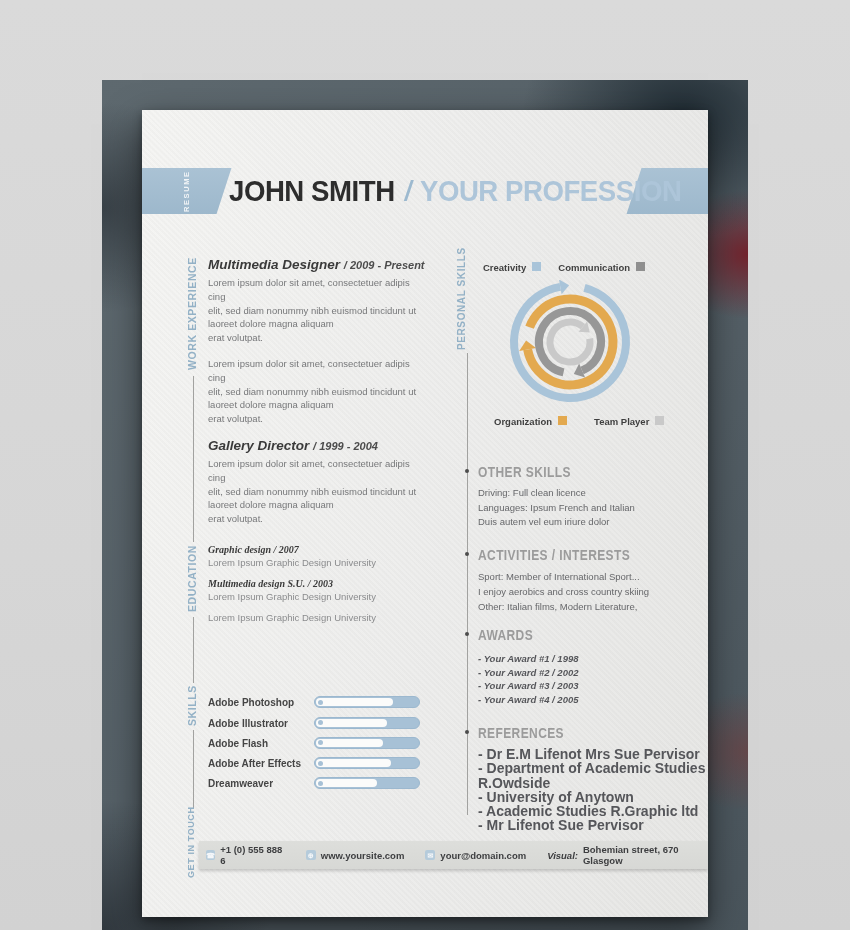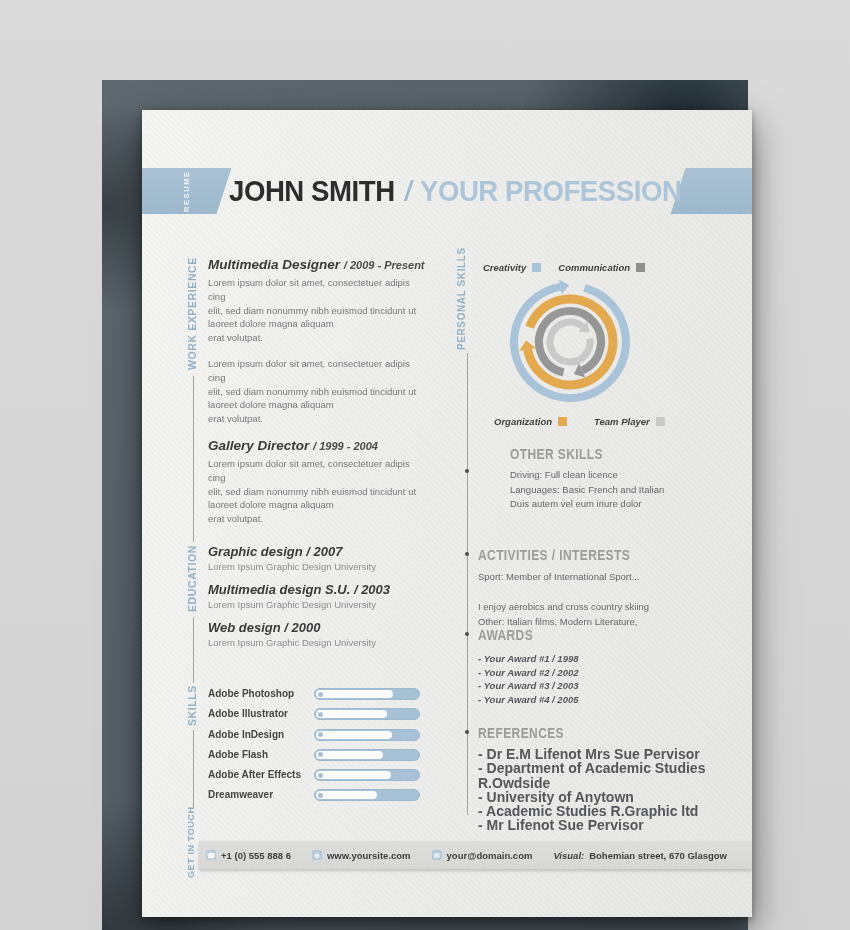--- a/index.html
+++ b/index.html
@@ -15,21 +15,21 @@
     background:
       radial-gradient(260px 200px at 90% 4%, rgba(24,36,44,.85), rgba(24,36,44,0) 62%),
       radial-gradient(120px 95px at 100% 20.5%, rgba(116,32,42,.95), rgba(116,32,42,0) 68%),
       radial-gradient(110px 85px at 100% 79%, rgba(118,58,58,.55), rgba(118,58,58,0) 70%),
       radial-gradient(200px 170px at 0% 15%, rgba(28,34,40,.55), rgba(28,34,40,0) 62%),
       radial-gradient(260px 200px at 0% 100%, rgba(34,40,46,.7), rgba(34,40,46,0) 65%),
       linear-gradient(135deg,#5e696f,#545f66 55%,#4a555c);
   }
   
   .paper{
-    position:absolute;left:142px;top:110px;width:610px;height:807px;
+    position:absolute;left:142px;top:110px;width:566px;height:807px;
     background:
       repeating-linear-gradient(45deg, rgba(255,255,255,.05) 0 2px, rgba(0,0,0,.015) 2px 4px),
       linear-gradient(100deg,#f4f4f2 0%,#ececeb 55%,#e6e6e4 100%);
     box-shadow:0 14px 34px rgba(0,0,0,.5), 0 3px 8px rgba(0,0,0,.35);
     overflow:hidden;
   }
   .vlabel{
     position:absolute;writing-mode:vertical-rl;transform:rotate(180deg);
     color:#93b1c6;font-weight:bold;letter-spacing:.6px;white-space:nowrap;
     text-align:center;
@@ -51,33 +51,33 @@
   .header-name{font-size:30px;font-weight:bold;color:#2d2d2d;letter-spacing:-.5px;}
   .header-sep{font-size:27px;color:#9cb9cf;margin:0 9px 0 11px;font-style:italic;font-weight:bold;}
   .header-prof{font-size:30px;font-weight:bold;color:#adc5d9;letter-spacing:-.5px;}
   
   .work-block{position:absolute;left:66px;top:147px;width:218px;}
   .entry{margin-bottom:12px;}
   .entry-title{font-style:italic;font-weight:bold;color:#3a3a3a;font-size:13.5px;margin-bottom:4px;}
   .entry-title .period{font-size:11px;color:#4c4c4c;}
   .entry-body{font-size:9.5px;color:#77787a;line-height:13.8px;white-space:pre-line;}
   .edu-block{position:absolute;left:66px;top:434px;width:218px;}
-  .edu-title{font-style:italic;font-weight:bold;color:#3a3a3a;font-size:13px;}
+  .edu-title{font-style:italic;font-weight:bold;color:#3a3a3a;font-size:10px;font-family:Liberation Serif, serif;}
   .edu-school{font-size:9.5px;color:#8b8c8e;margin:2px 0 10px 0;}
   .skills-block{position:absolute;left:66px;top:578px;width:212px;}
-  .skill-row{display:flex;align-items:flex-start;height:20.3px;}
+  .skill-row{display:flex;align-items:flex-end;height:20.3px;}
   .skill-name{font-size:10px;color:#454545;font-weight:bold;flex:1;}
   .bar{position:relative;width:104px;height:10px;background:#a7c1d6;border:1px solid #9cb8cf;border-radius:6px;}
   .bar-fill{position:absolute;left:1px;top:1px;bottom:1px;background:#fbfbfa;border-radius:5px;}
   .bar-dot{position:absolute;left:3px;top:2.5px;width:5px;height:5px;border-radius:50%;background:#a7c1d6;}
   
   .legend{position:absolute;display:flex;align-items:center;}
   .legend-top{left:341px;top:152px;gap:17px;}
   .legend-bottom{left:352px;top:306px;gap:27px;}
-  .legend-item{display:flex;align-items:center;gap:6px;font-size:9.5px;color:#3f3f3f;font-weight:bold;font-style:italic;}
+  .legend-item{display:flex;align-items:flex-start;gap:6px;font-size:9.5px;color:#3f3f3f;font-weight:bold;}
   .legend-swatch{width:9px;height:9px;display:inline-block;}
   .chart{position:absolute;left:366px;top:170px;}
   .section{position:absolute;left:336px;width:228px;}
   .sec-h{
     font-size:15px;font-weight:bold;color:#9b9b9b;letter-spacing:.5px;
     transform:scaleX(.8);transform-origin:0 0;white-space:nowrap;margin-bottom:6px;
   }
   .sec-line{font-size:9.5px;color:#66676a;line-height:14.6px;}
   .awards-line{font-size:9.5px;color:#55565a;line-height:13.6px;font-style:italic;font-weight:bold;}
   .refs-line{font-size:14px;color:#55565a;line-height:14.3px;font-weight:bold;}
@@ -145,44 +145,36 @@
   <div class="edu-block">
     <div>
       <div class="edu-title">Graphic design / 2007</div>
       <div class="edu-school">Lorem Ipsum Graphic Design University</div>
     </div>
     <div>
       <div class="edu-title">Multimedia design S.U. / 2003</div>
       <div class="edu-school">Lorem Ipsum Graphic Design University</div>
     </div>
     <div>
-      <div class="edu-title">Web design / 2000</div>
       <div class="edu-school">Lorem Ipsum Graphic Design University</div>
     </div>
   </div>
 
   <div class="skills-block">
     <div class="skill-row">
       <span class="skill-name">Adobe Photoshop</span>
       <span class="bar">
           <span class="bar-fill" style="width: 74%;"></span>
           <span class="bar-dot"></span>
         </span>
     </div>
     <div class="skill-row">
       <span class="skill-name">Adobe Illustrator</span>
       <span class="bar">
           <span class="bar-fill" style="width: 68%;"></span>
-          <span class="bar-dot"></span>
-        </span>
-    </div>
-    <div class="skill-row">
-      <span class="skill-name">Adobe InDesign</span>
-      <span class="bar">
-          <span class="bar-fill" style="width: 73%;"></span>
           <span class="bar-dot"></span>
         </span>
     </div>
     <div class="skill-row">
       <span class="skill-name">Adobe Flash</span>
       <span class="bar">
           <span class="bar-fill" style="width: 64%;"></span>
           <span class="bar-dot"></span>
         </span>
     </div>
@@ -233,31 +225,31 @@
     <span class="legend-item">
         <span>Organization</span>
         <span class="legend-swatch" style="background: rgb(227, 169, 79);"></span>
       </span>
     <span class="legend-item">
         <span>Team Player</span>
         <span class="legend-swatch" style="background: rgb(201, 201, 201);"></span>
       </span>
   </div>
 
-  <div class="section" style="top:335px;margin-left:32px;">
+  <div class="section" style="top:353px;">
     <div class="sec-h">OTHER SKILLS</div>
     <div class="sec-line">Driving: Full clean licence</div>
-    <div class="sec-line">Languages: Basic French and Italian</div>
+    <div class="sec-line">Languages: Ipsum French and Italian</div>
     <div class="sec-line">Duis autem vel eum iriure dolor</div>
   </div>
 
   <div class="section" style="top:436px;">
     <div class="sec-h">ACTIVITIES / INTERESTS</div>
     <div class="sec-line" style="line-height:15.2px;">Sport: Member of International Sport...</div>
-    <div class="sec-line" style="line-height:15.2px;margin-top:15px;">I enjoy aerobics and cross country skiing</div>
+    <div class="sec-line" style="line-height:15.2px;">I enjoy aerobics and cross country skiing</div>
     <div class="sec-line" style="line-height:15.2px;">Other: Italian films, Modern Literature,</div>
   </div>
 
   <div class="section" style="top:516px;">
     <div class="sec-h" style="margin-bottom:9px;">AWARDS</div>
     <div class="awards-line">- Your Award #1 / 1998</div>
     <div class="awards-line">- Your Award #2 / 2002</div>
     <div class="awards-line">- Your Award #3 / 2003</div>
     <div class="awards-line">- Your Award #4 / 2005</div>
   </div>

